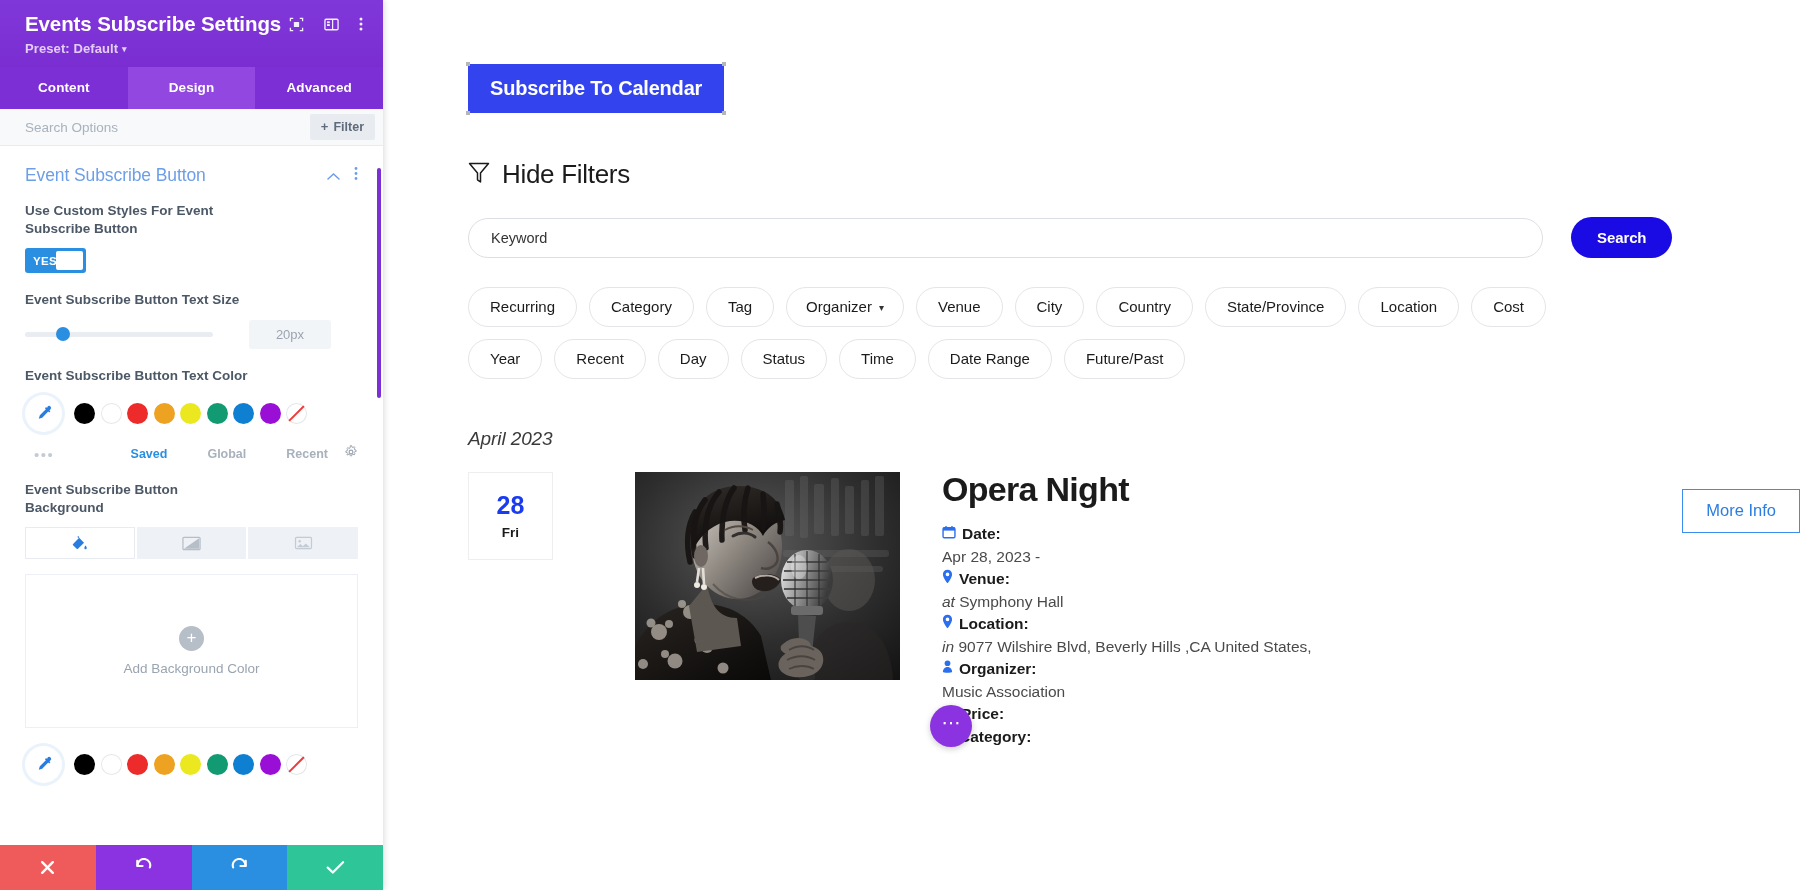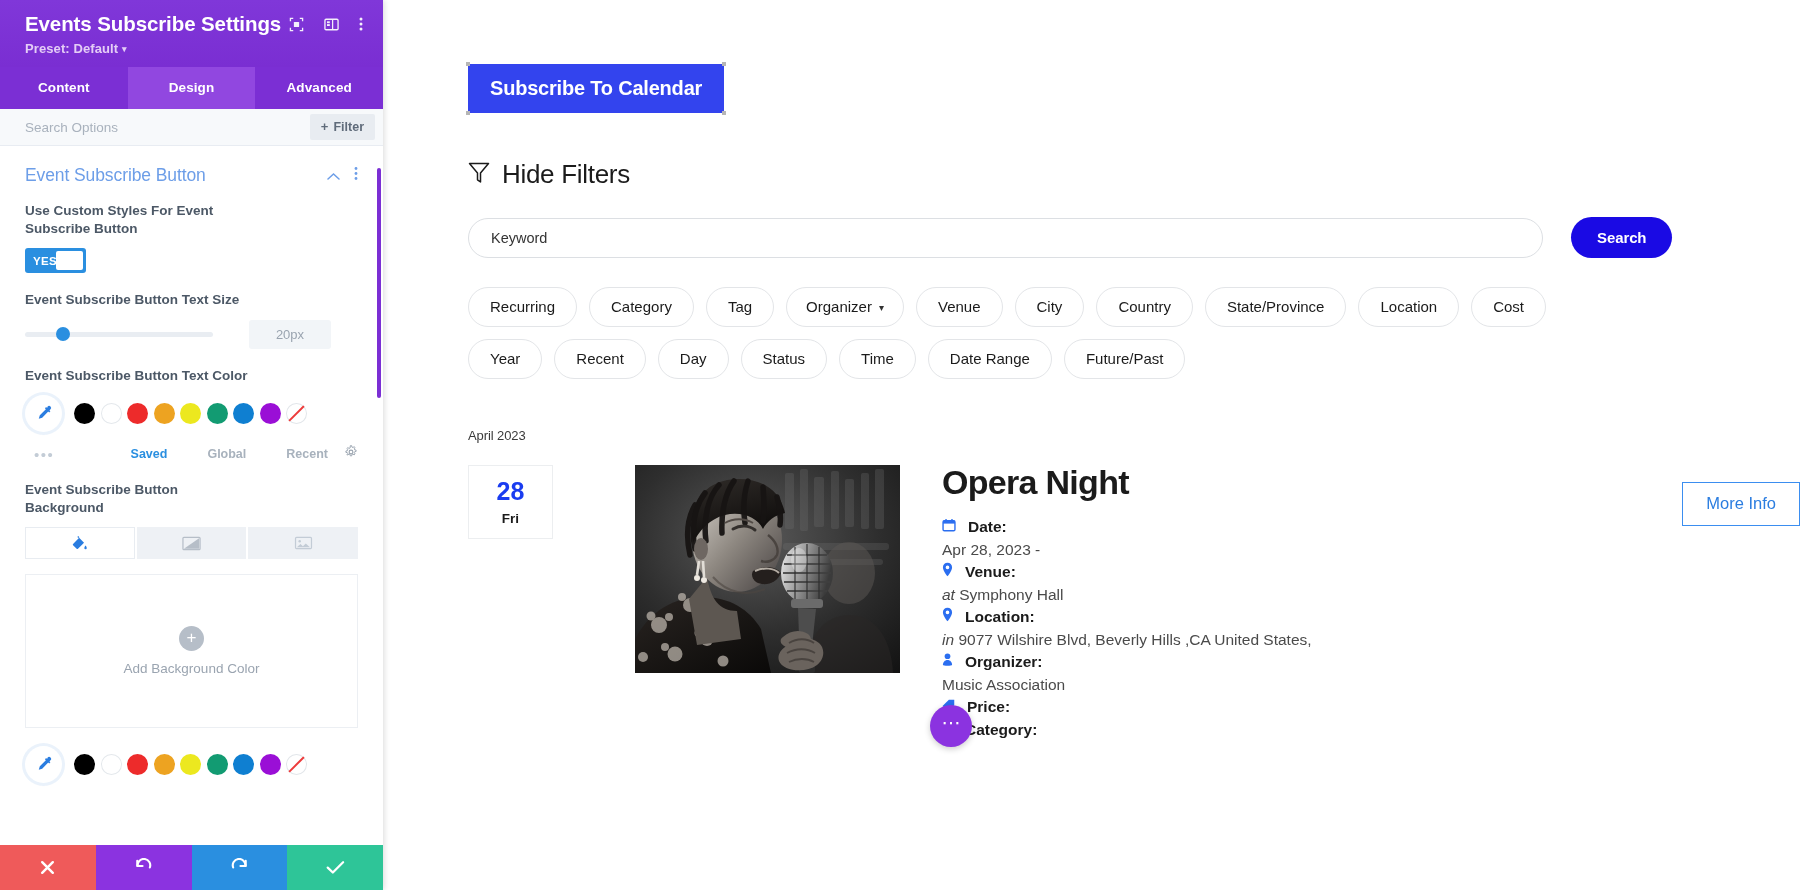--- a/index.html
+++ b/index.html
@@ -227,46 +227,46 @@
   .chip {
     border: 1px solid #e3e5e8; border-radius: 22px;
     padding: 11px 21px 12px; font-size: 15px; color: #1b1b1b;
     cursor: pointer; line-height: 1; background: #fff;
     display: flex; align-items: center; gap: 7px; white-space: nowrap;
   }
   .chip.wide { padding: 11px 19px 12px; }
   .chip-caret { font-size: 10px; color: #333; position: relative; top: 1px; }
 
   .month-label {
-    margin-top: 49px; font-size: 13px; color: #3a3a3a; letter-spacing: -.1px;
+    margin-top: 49px; font-size: 19px; color: #3a3a3a; letter-spacing: -.1px; font-style: italic;
   }
 
   .event-row { display: flex; margin-top: 22px; align-items: flex-start; }
   .date-box {
-    width: 85px; height: 74px; border: 1px solid #eceef0;
+    width: 85px; height: 88px; border: 1px solid #eceef0;
     display: flex; flex-direction: column; align-items: center;
     justify-content: center; flex: none; background: #fff;
   }
   .date-num { font-size: 25px; font-weight: 700; color: #1a3cf0; line-height: 1; }
   .date-dow { font-size: 13.5px; font-weight: 700; color: #1b1b1b; margin-top: 7px; }
 
   .event-img {
     width: 265px; height: 208px; margin-left: 82px; flex: none;
     background: #2b2b2b; overflow: hidden; position: relative;
   }
   .event-img svg { display: block; width: 100%; height: 100%; }
 
   .event-info { margin-left: 42px; flex: 1; min-width: 0; }
   .event-title {
     font-size: 34px; font-weight: 700; color: #1b1b1b;
     line-height: 1; letter-spacing: -.7px; margin-bottom: 17px;
   }
   .info-line { font-size: 15.5px; line-height: 22.5px; color: #4a4a4a; }
   .info-key {
-    display: flex; align-items: center; gap: 12px;
+    display: flex; align-items: center; gap: 6px;
     font-weight: 700; color: #1b1b1b;
   }
   .info-key svg { flex: none; }
   .info-val { color: #4a4a4a; }
   .info-val em { font-style: italic; }
 
   .more-info-wrap { margin-left: 26px; flex: none; padding-top: 17px; }
   .more-info {
     border: 1px solid #3b8ef0; color: #2b7de0; background: #fff;
     font-size: 16.5px; padding: 12px 23px 13px; cursor: pointer;

